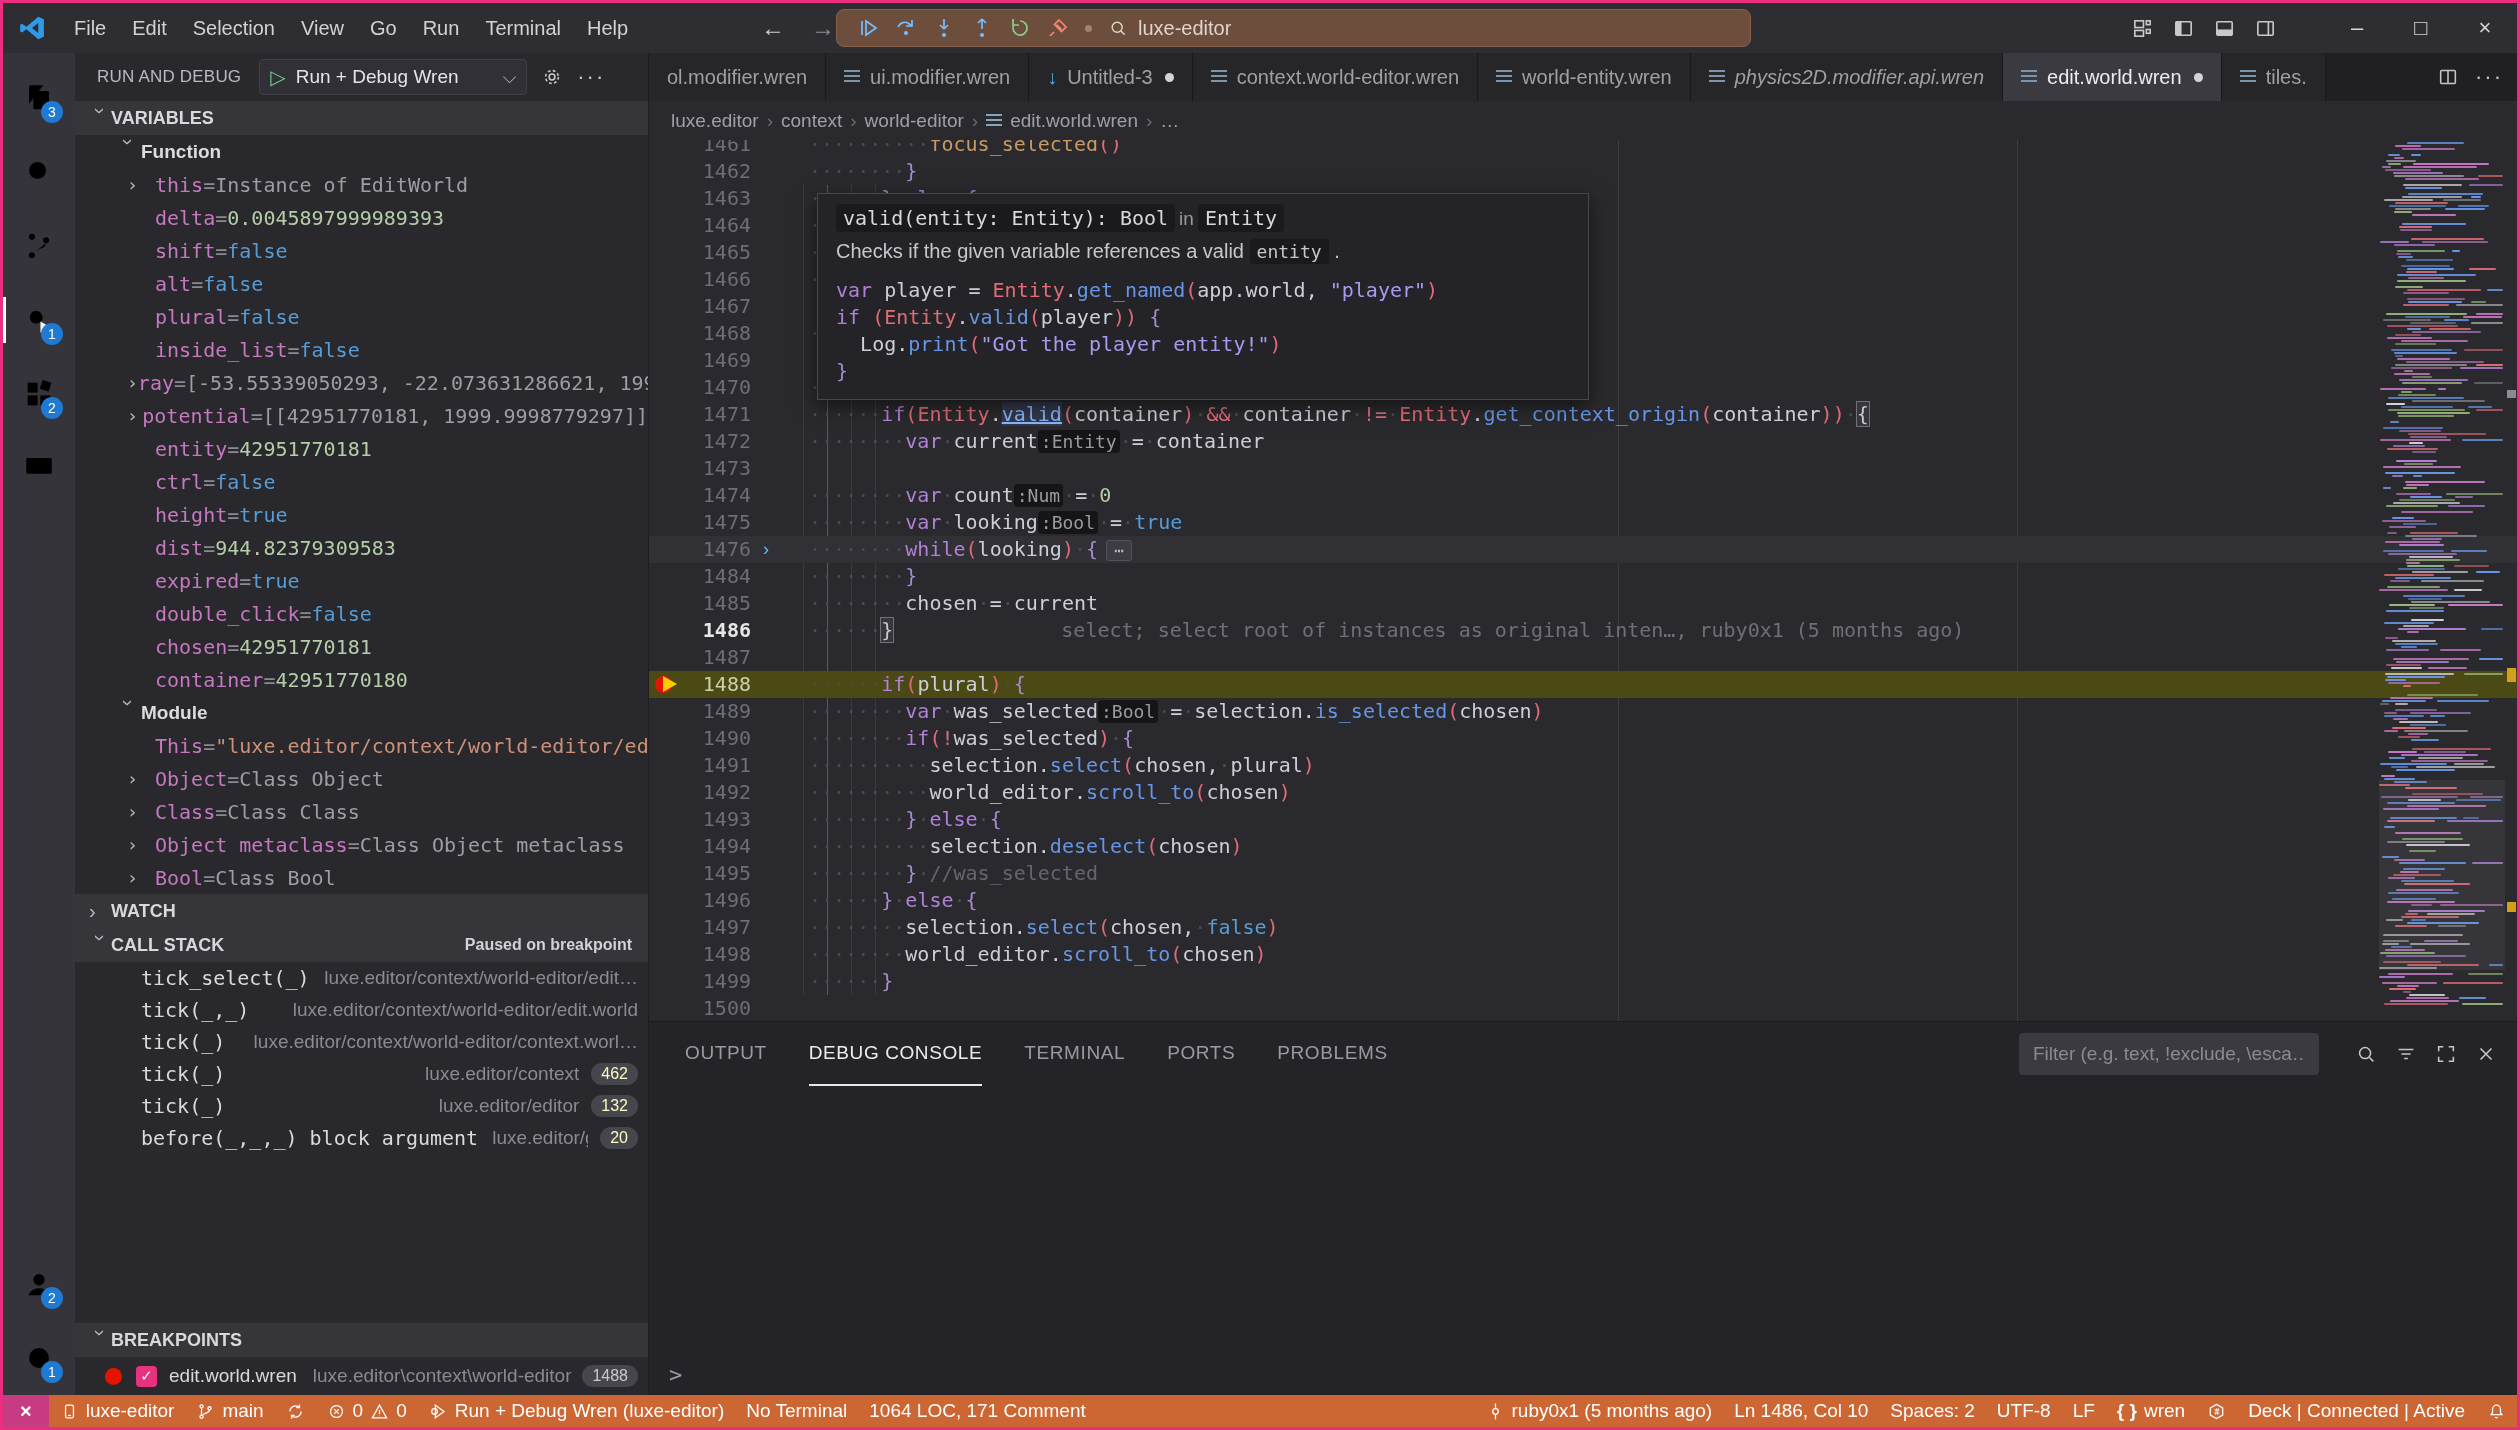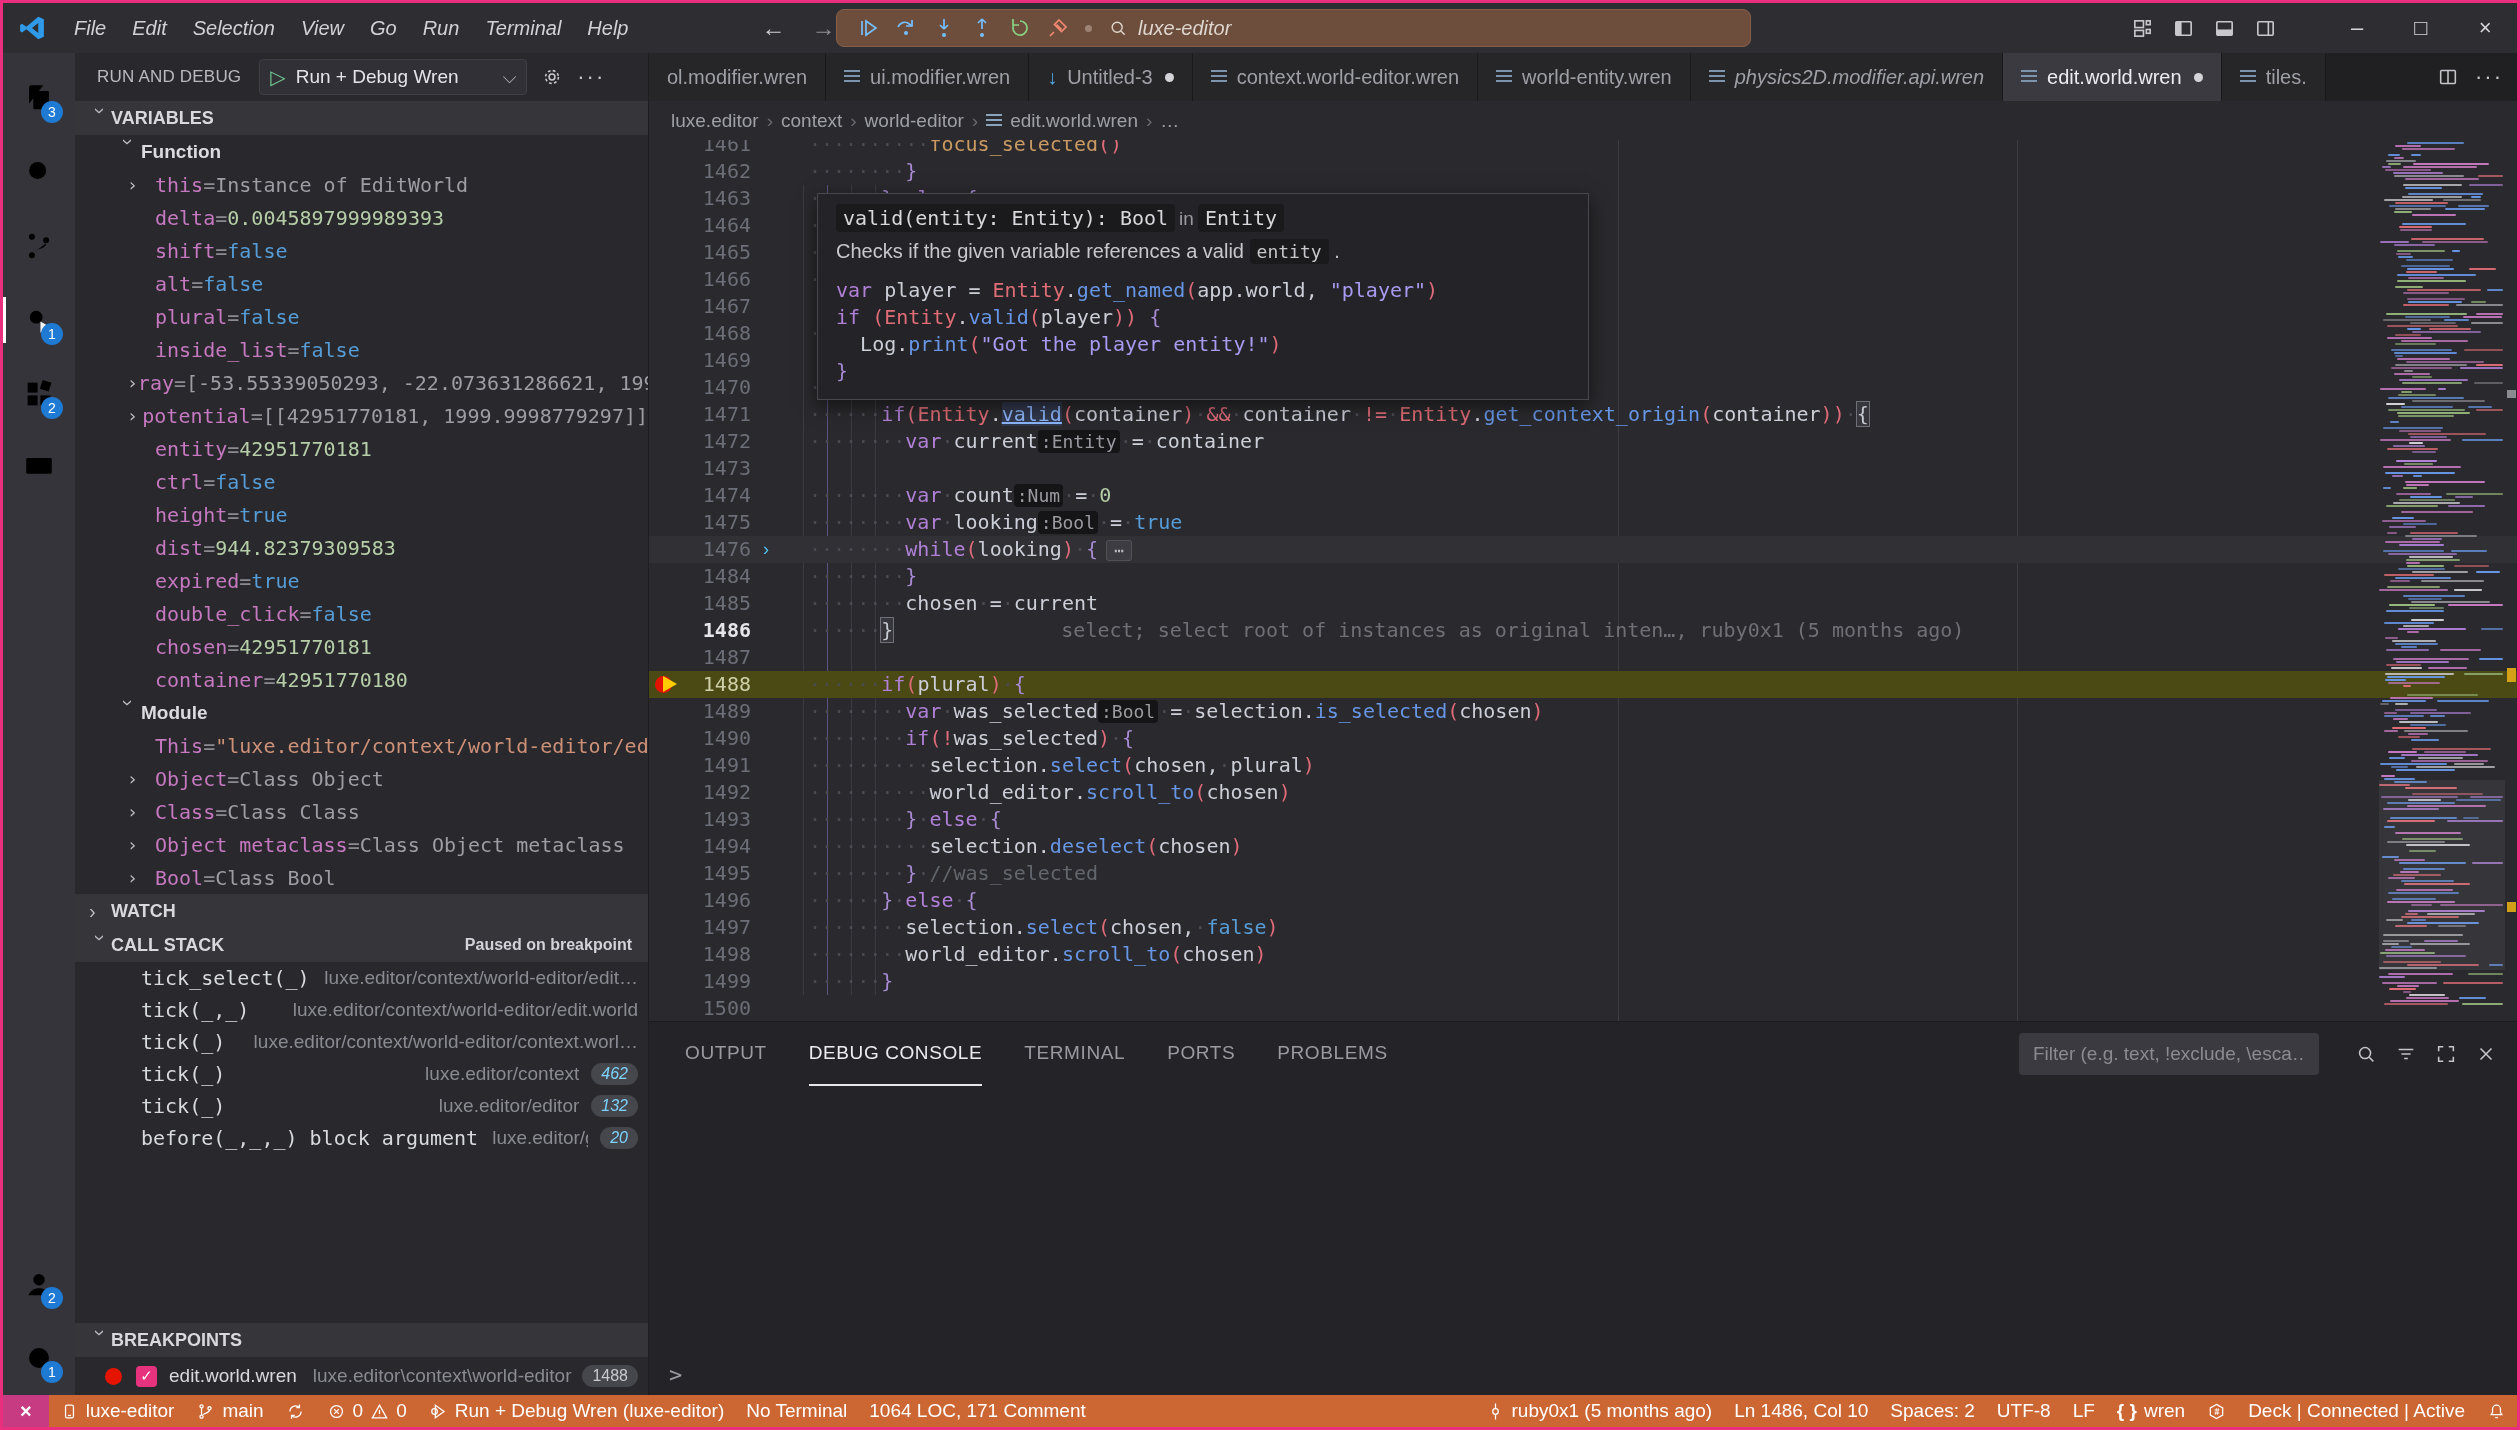--- a/index.html
+++ b/index.html
@@ -5,21 +5,21 @@
   html,body{margin:0;padding:0;background:#111;}
   .window{position:relative;width:2520px;height:1430px;box-sizing:border-box;border:3px solid #ea2f7f;
     background:#2a2a2e;font-family:"Liberation Sans",sans-serif;color:#cccccc;overflow:hidden;
     display:flex;flex-direction:column;}
   .mono{font-family:"DejaVu Sans Mono",monospace;}
   svg{display:block;}
   .ic{display:inline-flex;align-items:center;justify-content:center;}
   .ic svg{stroke:currentColor;fill:none;stroke-width:1.7;}
 
   
-  .titlebar{position:relative;height:50px;flex:0 0 50px;background:#2e2e32;display:flex;align-items:center;font-style:italic;}
+  .titlebar{position:relative;height:50px;flex:0 0 50px;background:#2e2e32;display:flex;align-items:center;}
   .logo{width:30px;height:30px;margin:0 14px 0 14px;}
   .menubar{display:flex;align-items:center;font-size:20px;color:#d2d2d6;}
   .menu-item{padding:4px 13px;border-radius:5px;cursor:default;}
   .nav-arrows{display:flex;gap:26px;margin-left:120px;font-size:24px;color:#cfcfd3;}
   .nav-arrows .fwd{color:#8e8e94;}
   .center-pill{position:absolute;left:833px;top:6px;width:915px;height:38px;background:#6d4e3c;border:1px solid #86604a;
     border-radius:8px;display:flex;align-items:center;padding:0 14px;box-sizing:border-box;}
   .tbtn{width:34px;height:30px;display:flex;align-items:center;justify-content:center;border-radius:5px;}
   .tbtn svg{width:24px;height:24px;}
   .pill-dot{width:7px;height:7px;border-radius:50%;background:#9c8374;margin:0 16px 0 10px;}
@@ -67,21 +67,21 @@
   .var-group .bchev{width:26px;font-weight:normal;color:#bcbcc2;font-size:20px;}
   .var-row{height:33px;display:flex;align-items:center;padding-left:80px;font-size:20px;white-space:nowrap;overflow:hidden;}
   .var-row .vchev{width:28px;margin-left:-28px;color:#b9b9bf;font-size:18px;}
   .vname{color:#c678c0;}
   .veq{color:#8a8a90;}
   .v-num{color:#b5cea8;} .v-bool{color:#569cd6;} .v-str{color:#ce9178;} .v-obj{color:#9d9da3;}
   .stack{flex:0 0 auto;}
   .stack-row{height:32px;display:flex;align-items:center;padding:0 10px 0 66px;font-size:19px;white-space:nowrap;}
   .stack-fn{color:#d8dade;font-size:20px;}
   .stack-path{flex:1;text-align:right;color:#8a8b92;font-size:19px;overflow:hidden;margin-left:14px;}
-  .stack-badge{margin-left:12px;background:#46464d;color:#7dd3fc;border-radius:12px;padding:2px 10px;font-size:16px;font-style:italic;}
+  .stack-badge{margin-left:12px;background:#46464d;color:#fef9c3;border-radius:12px;padding:2px 10px;font-size:16px;}
   .sb-spacer{flex:1;}
   .bp-row{height:38px;flex:0 0 38px;display:flex;align-items:center;padding:0 10px 0 30px;font-size:19px;white-space:nowrap;}
   .bp-dot{width:17px;height:17px;border-radius:50%;background:#e51400;margin-right:14px;flex:0 0 auto;}
   .bp-check{width:21px;height:21px;border-radius:4px;background:#e7327e;color:#fff;font-size:15px;display:flex;
     align-items:center;justify-content:center;margin-right:12px;flex:0 0 auto;}
   .bp-file{color:#d8d8dd;margin-right:16px;}
   .bp-path{color:#8a8b92;flex:1;overflow:hidden;}
   .bp-badge{background:#46464d;color:#c9c9cf;border-radius:12px;padding:2px 10px;font-size:16px;}
 
   

